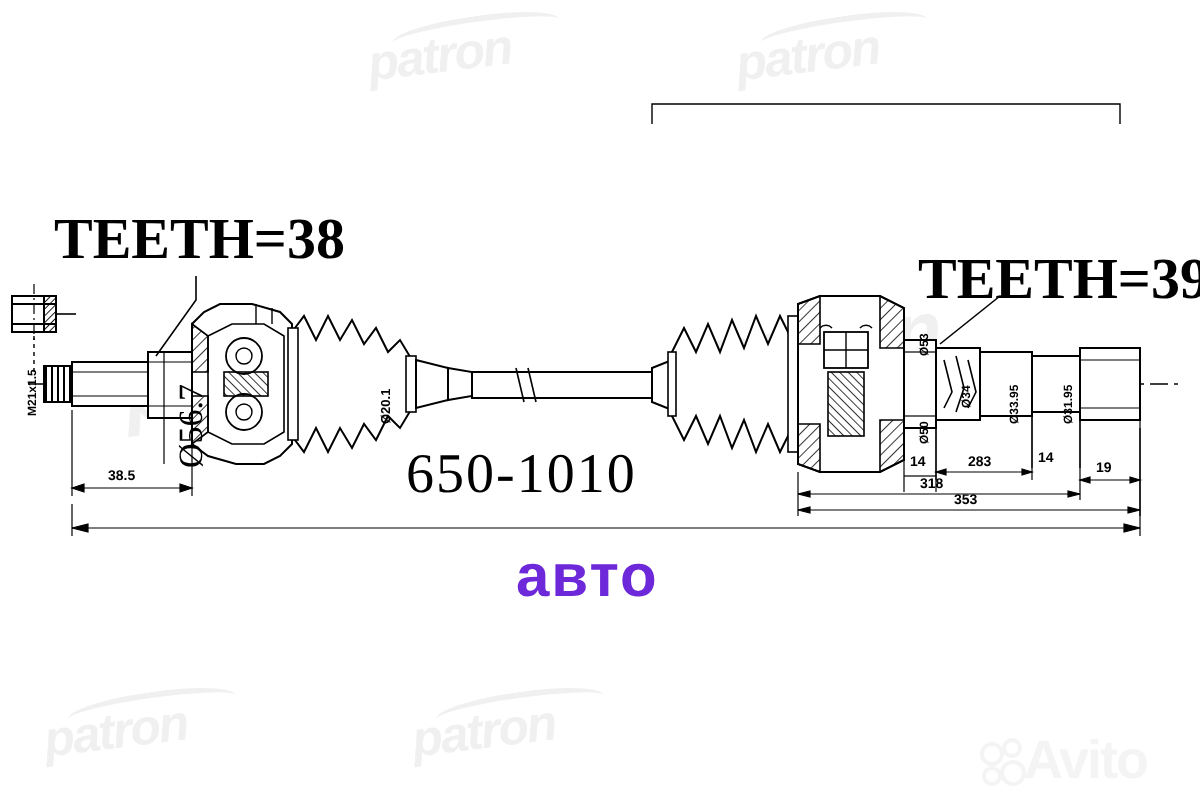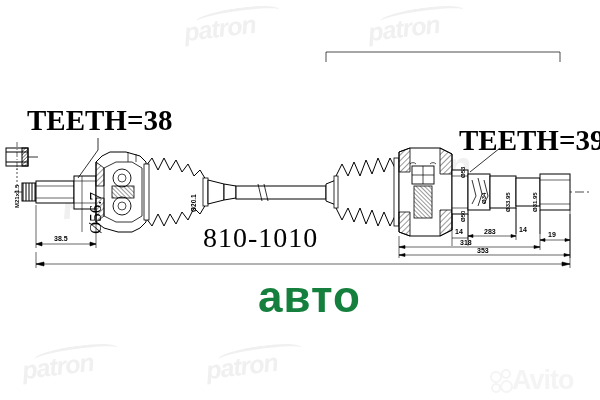--- a/index.html
+++ b/index.html
@@ -18,22 +18,22 @@
   }
   .wm-swoosh{
     border-top:3px solid #f0f0f0;
     border-radius:50%;
     height:12px;
     transform:rotate(-8deg);
   }
   .wm-avto{
     font-family:"Liberation Sans",sans-serif;
     font-weight:bold;
-    color:#15803d;
-    font-size:44px;
+    color:#6d28d9;
+    font-size:30px;
     letter-spacing:1px;
     user-select:none;
   }
   .wm-avito-text{
     font-family:"Liberation Sans",sans-serif;
     font-weight:bold;
     color:#f4f4f4;
     font-size:27px;
     letter-spacing:-1px;
     user-select:none;
@@ -316,21 +316,21 @@
 
   <div class="abs teeth" style="left:27px;top:104px;">
     <span>TEETH=38</span>
   </div>
 
   <div class="abs teeth" style="left:459px;top:124px;">
     <span>TEETH=39</span>
   </div>
 
   <div class="abs maindim" style="left:203px;top:222px;">
-    <span>810-1010</span>
+    <span>650-1010</span>
   </div>
 
   <div class="abs dimvbig" style="left:86px;top:234px;">
     <span>Ø56.7</span>
   </div>
 
   <div class="abs dim" style="left:54px;top:235px;">
     <span>38.5</span>
   </div>
 

